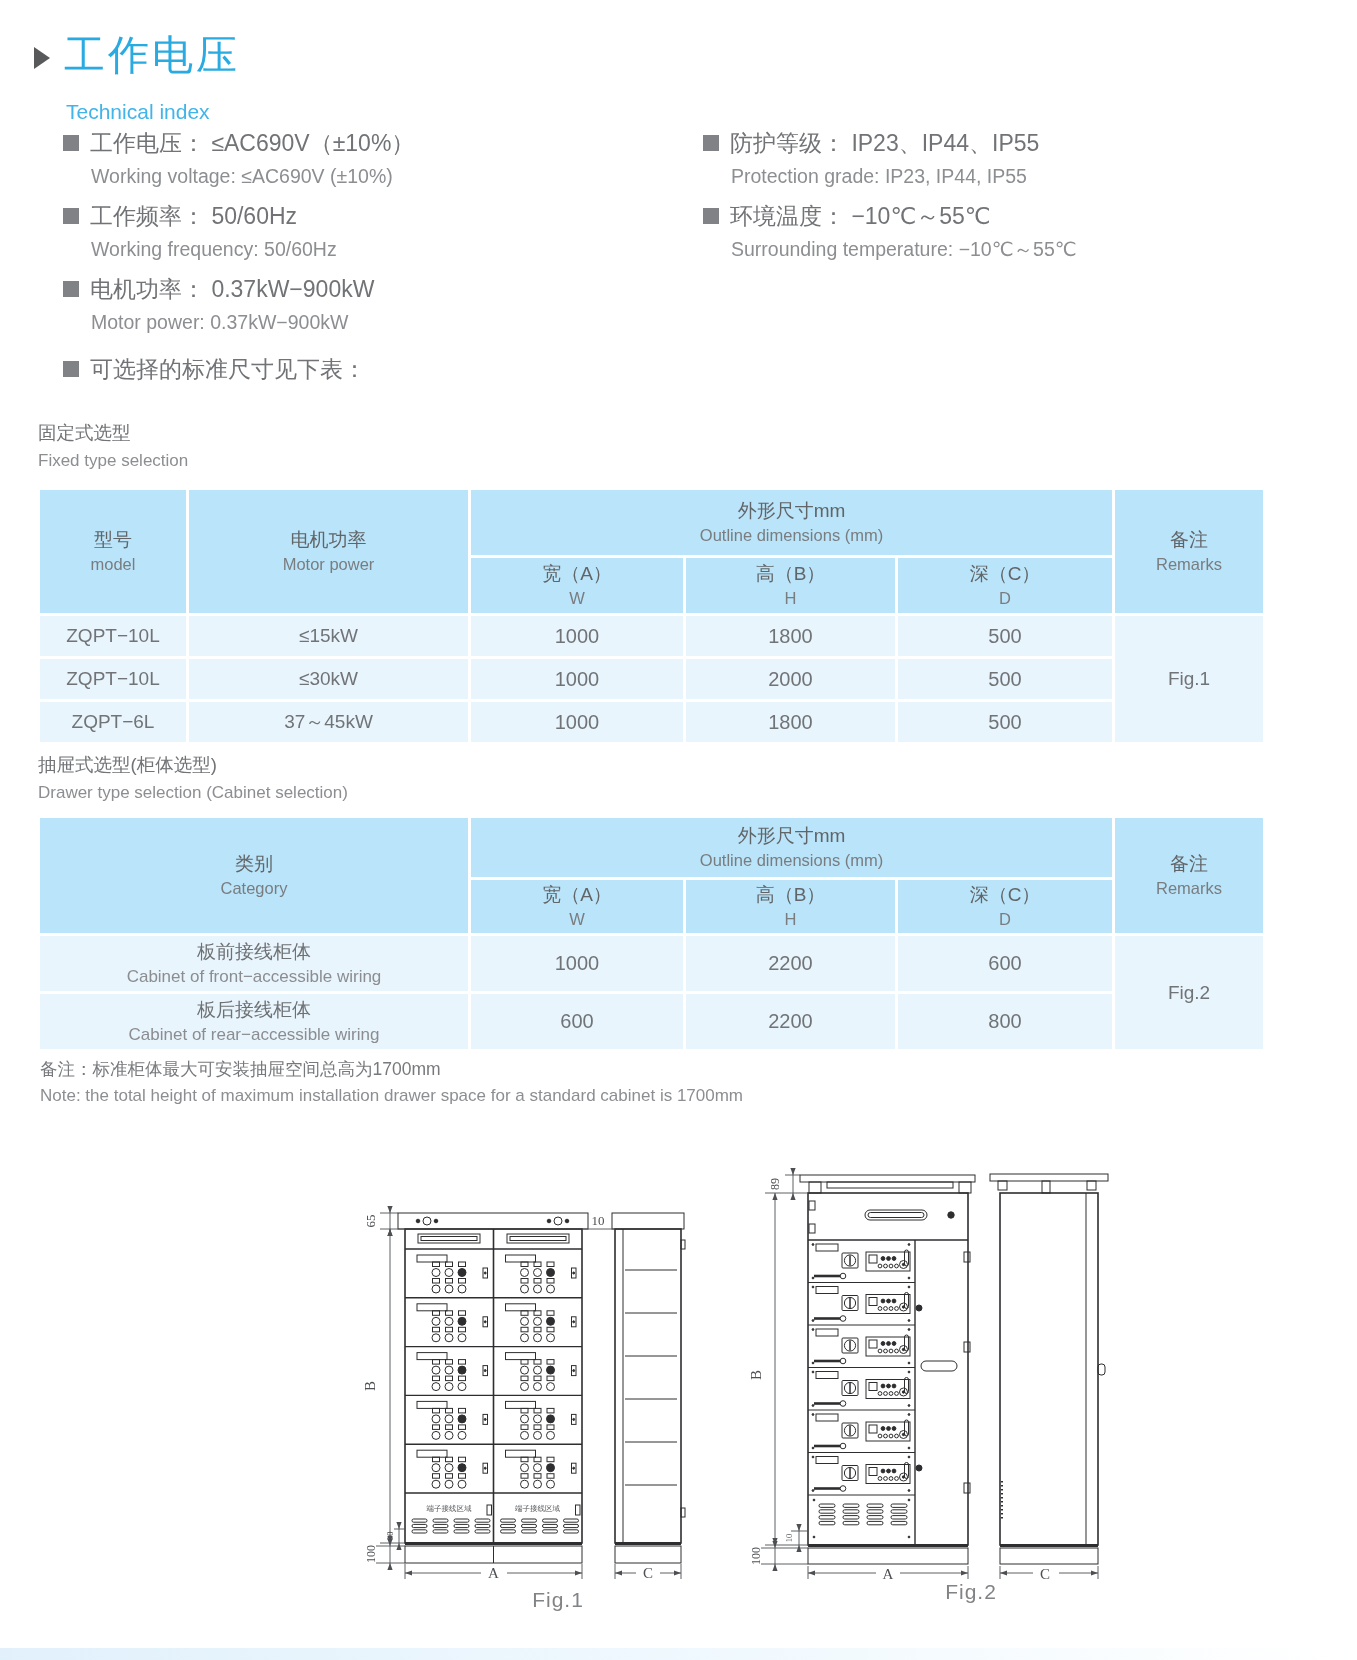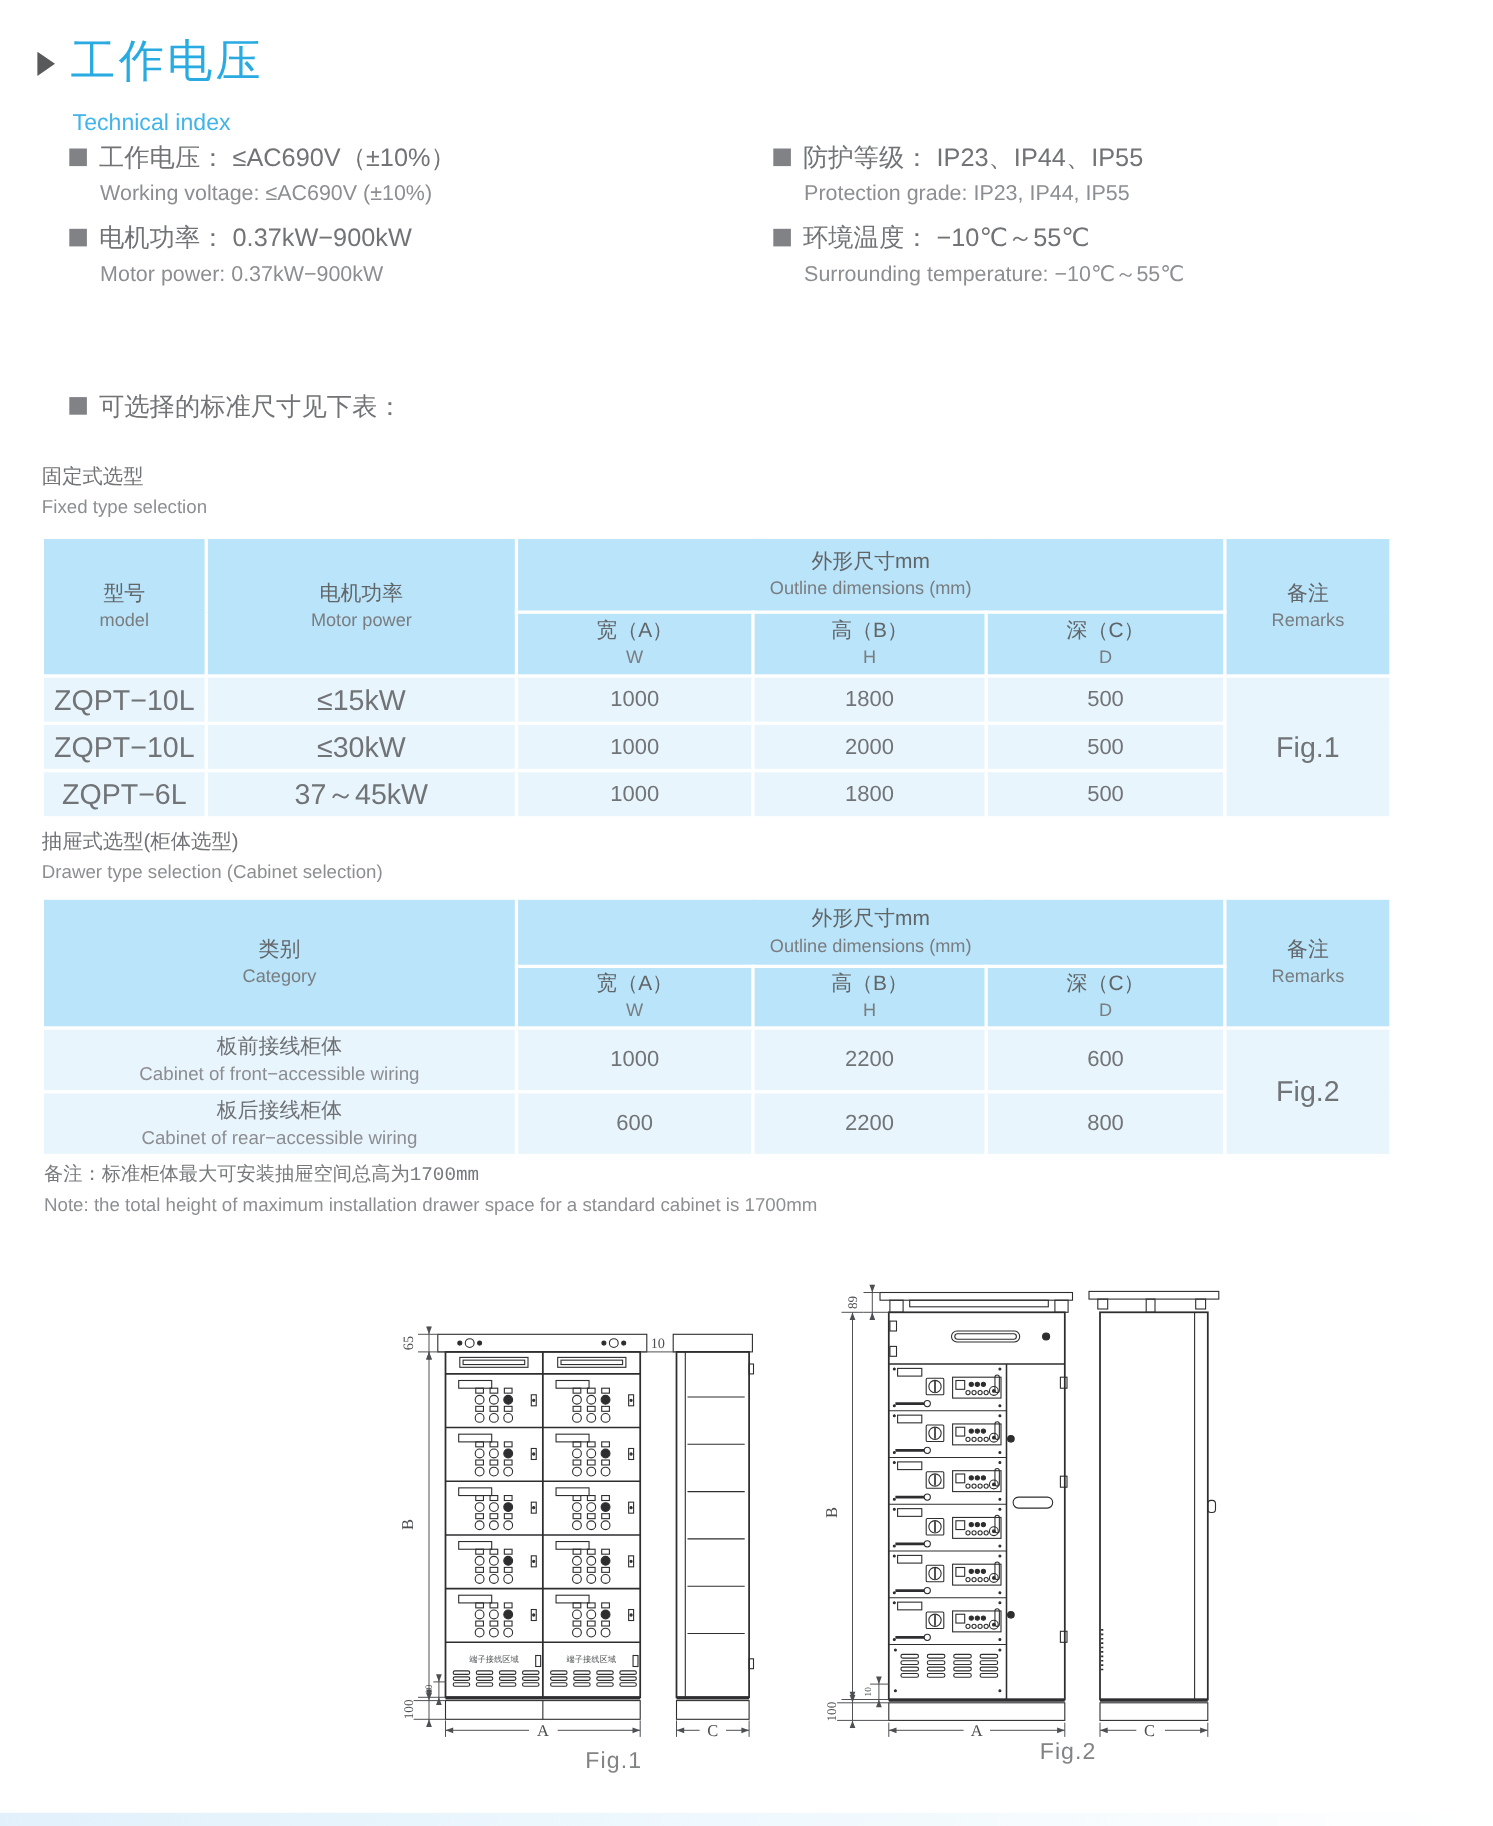--- a/index.html
+++ b/index.html
@@ -35,31 +35,31 @@
 
   
   table.spec-table { position:absolute; left:37px; border-collapse:collapse; table-layout:fixed; width:1226px; }
   .t1 { top:487px; } .t2 { top:815px; }
   .spec-table th, .spec-table td { border:3px solid #ffffff; text-align:center; vertical-align:middle; padding:0; font-weight:400; }
   .spec-table th { background:#b9e4f9; }
   .spec-table td { background:#e9f5fd; }
   .cth-zh { font-size:19px; line-height:26px; color:#626568; }
   .cth-en { font-size:16.5px; line-height:23px; color:#7a7d80; }
   .cell-num { font-size:20px; color:#717477; }
-  .cell-txt { font-size:26px; color:#717477; }
+  .cell-txt { font-size:19px; color:#717477; }
   .cat-zh { font-size:19px; line-height:26px; color:#6e7174; }
   .cat-en { font-size:17px; line-height:24px; color:#8b8d90; }
   .t1 tr.hr1 { height:68px; } .t1 tr.hr2 { height:58px; }
   .t1 tr.br  { height:43px; }
   .t2 tr.hr1 { height:62px; } .t2 tr.hr2 { height:56px; }
   .t2 tr.br  { height:58px; }
 
   
   .footnote { position:absolute; left:40px; top:1056px; }
-  .fn-zh { font-size:17.5px; line-height:27px; color:#77797c;font-family:Liberation Mono, monospace; }
+  .fn-zh { font-size:17.5px; line-height:27px; color:#77797c; }
   .fn-en { font-size:17px;  line-height:26px; color:#8c8e91; }
 
   
   svg.fig { position:absolute; }
   .fig1 { left:330px; top:1120px; }
   .fig2 { left:715px; top:1085px; }
   .dimtxt { font-family:"Liberation Serif","DejaVu Serif",serif; fill:#4d4f52; }
   .captxt { fill:#818385; font-size:21px; letter-spacing:1px; }
   .tinyzh { fill:#515356; font-size:7.5px; }
 
@@ -74,20 +74,24 @@
 <div class="page">
 
   <span class="hdr-arrow"></span>
   <h1 class="page-title">工作电压</h1>
   <div class="page-subtitle">Technical index</div>
 
   <div class="specs-left">
     <div class="spec-item">
       <div class="spec-zh"><span class="bullet"></span><span>工作电压： ≤AC690V（±10%）</span></div>
       <div class="spec-en">Working voltage: ≤AC690V (±10%)</div>
+    </div>
+    <div class="spec-item">
+      <div class="spec-zh"><span class="bullet"></span><span>工作频率： 50/60Hz</span></div>
+      <div class="spec-en">Working frequency: 50/60Hz</div>
     </div>
     <div class="spec-item">
       <div class="spec-zh"><span class="bullet"></span><span>电机功率： 0.37kW−900kW</span></div>
       <div class="spec-en">Motor power: 0.37kW−900kW</div>
     </div>
   </div>
 
   <div class="specs-right">
     <div class="spec-item">
       <div class="spec-zh"><span class="bullet"></span><span>防护等级： IP23、IP44、IP55</span></div>

